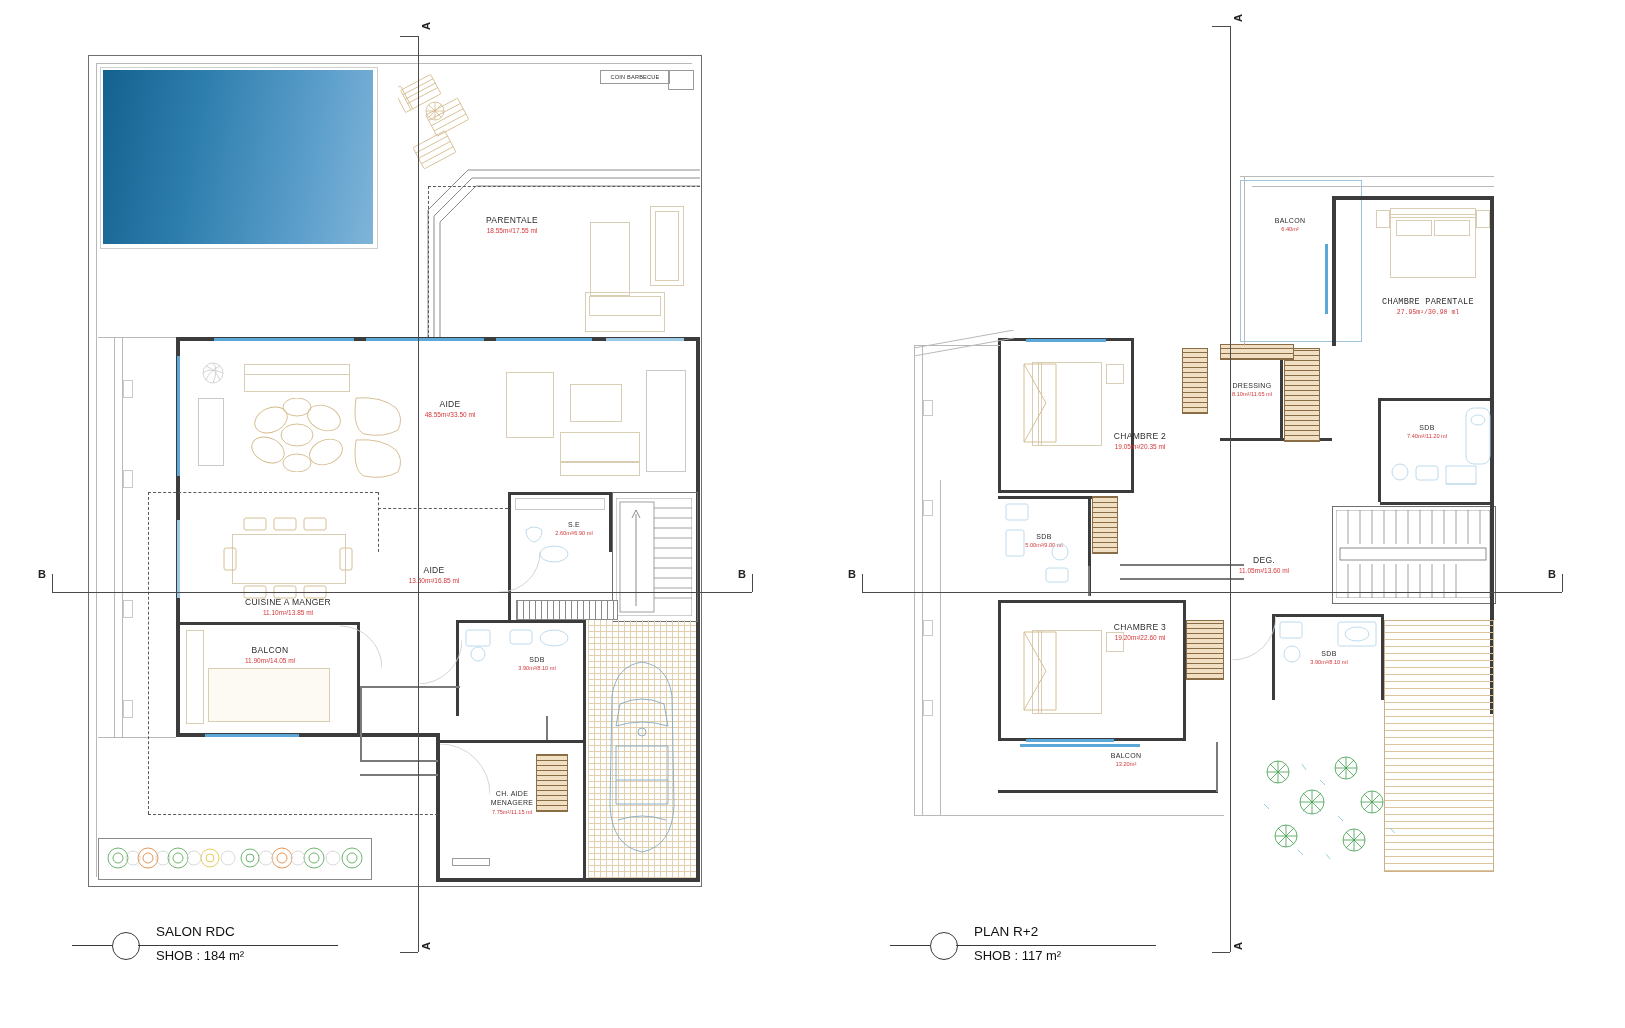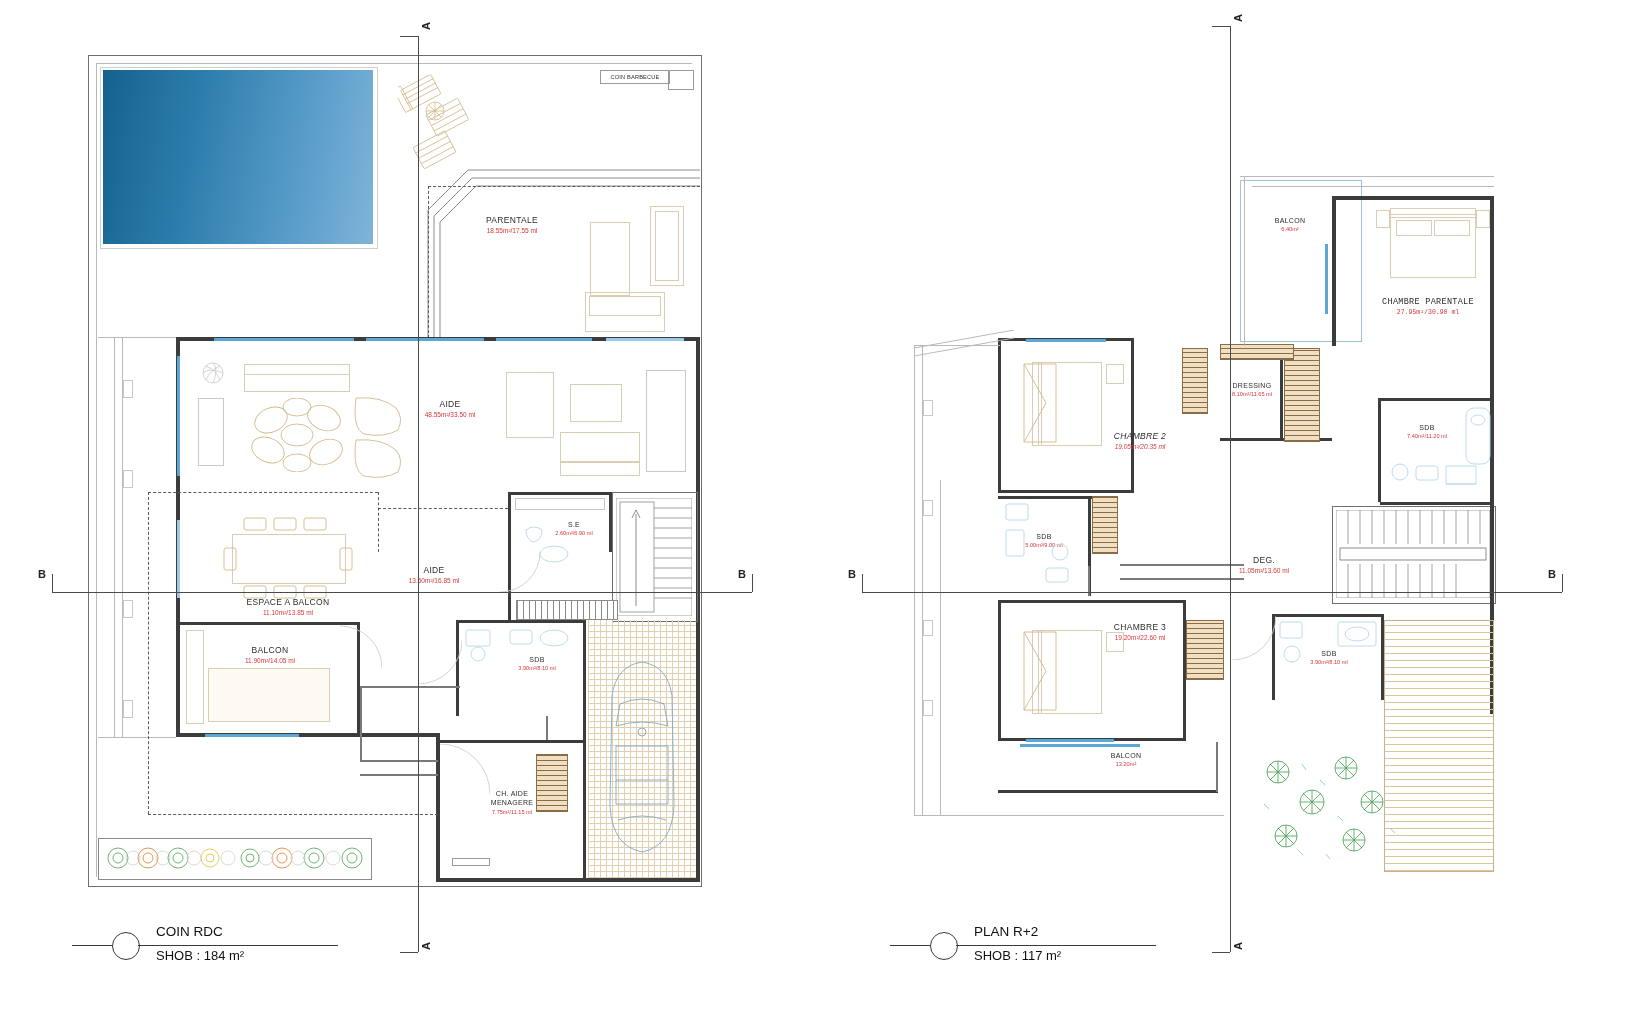--- a/index.html
+++ b/index.html
@@ -215,21 +215,21 @@
         </g>
       </svg>
     </div>
 
     <div class="roomlbl" style="left:434px;top:566px;">
       <span class="nm">AIDE</span>
       <span class="ar">13.50m²/16.85 ml</span>
     </div>
 
     <div class="roomlbl" style="left:288px;top:598px;">
-      <span class="nm">ESPACE A BALCON</span>
+      <span class="nm">CUISINE A MANGER</span>
       <span class="ar">11.10m²/13.85 ml</span>
     </div>
 
     <div class="furn" style="left:232px;top:534px;width:112px;height:48px;"></div>
     <div class="abs" style="left:222px;top:516px;width:136px;height:86px;">
       <svg width="136" height="86" viewBox="0 0 136 86">
         <g stroke="#d3b98a" fill="none" stroke-width="0.9">
           <rect x="22" y="2" width="22" height="12" rx="2"></rect>
           <rect x="52" y="2" width="22" height="12" rx="2"></rect>
           <rect x="82" y="2" width="22" height="12" rx="2"></rect>
@@ -407,21 +407,21 @@
     <div class="secline" style="left:52px;top:592px;width:700px;height:1px;"></div>
     <div class="secline" style="left:52px;top:574px;width:1px;height:18px;"></div>
     <div class="secline" style="left:752px;top:574px;width:1px;height:18px;"></div>
     <div class="seclbl" style="left:38px;top:568px;">B</div>
     <div class="seclbl" style="left:738px;top:568px;">B</div>
 
     <div class="titleblk" style="left:112px;top:920px;">
       <div class="lineL"></div>
       <div class="circ"></div>
       <div class="lineR" style="width:200px;"></div>
-      <div class="t1">COIN RDC</div>
+      <div class="t1">SALON RDC</div>
       <div class="t2">SHOB : 184 m²</div>
     </div>
   </div>
 
   <div class="abs" style="left:820px;top:0;width:805px;height:1028px;">
 
     <div class="outline2" style="left:420px;top:180px;width:120px;height:160px;border-color:#9fc3da;"></div>
     <div class="hair" style="left:420px;top:176px;width:120px;height:1px;"></div>
     <div class="roomlbl sm" style="left:470px;top:217px;">
       <span class="nm">BALCON</span>
@@ -473,21 +473,21 @@
         </g>
       </svg>
     </div>
 
     <div class="wall" style="left:178px;top:338px;width:136px;height:3px;"></div>
     <div class="wall" style="left:178px;top:338px;width:3px;height:154px;"></div>
     <div class="wall" style="left:311px;top:338px;width:3px;height:154px;"></div>
     <div class="wall" style="left:178px;top:490px;width:136px;height:3px;"></div>
     <div class="glass" style="left:206px;top:339px;width:80px;height:3px;"></div>
 
-    <div class="roomlbl" style="left:320px;top:432px;font-style:italic;">
+    <div class="roomlbl" style="left:320px;top:432px;">
       <span class="nm">CHAMBRE 2</span>
       <span class="ar">19.05m²/20.35 ml</span>
     </div>
 
     <div class="furn" style="left:218px;top:362px;width:62px;height:82px;"></div>
     <div class="furn" style="left:212px;top:362px;width:8px;height:82px;"></div>
     <div class="abs" style="left:198px;top:360px;width:42px;height:86px;">
       <svg width="42" height="86" viewBox="0 0 42 86">
         <g stroke="#d3b98a" fill="none" stroke-width="0.9">
           <path d="M6 4 L38 4 L38 82 L6 82z"></path>

